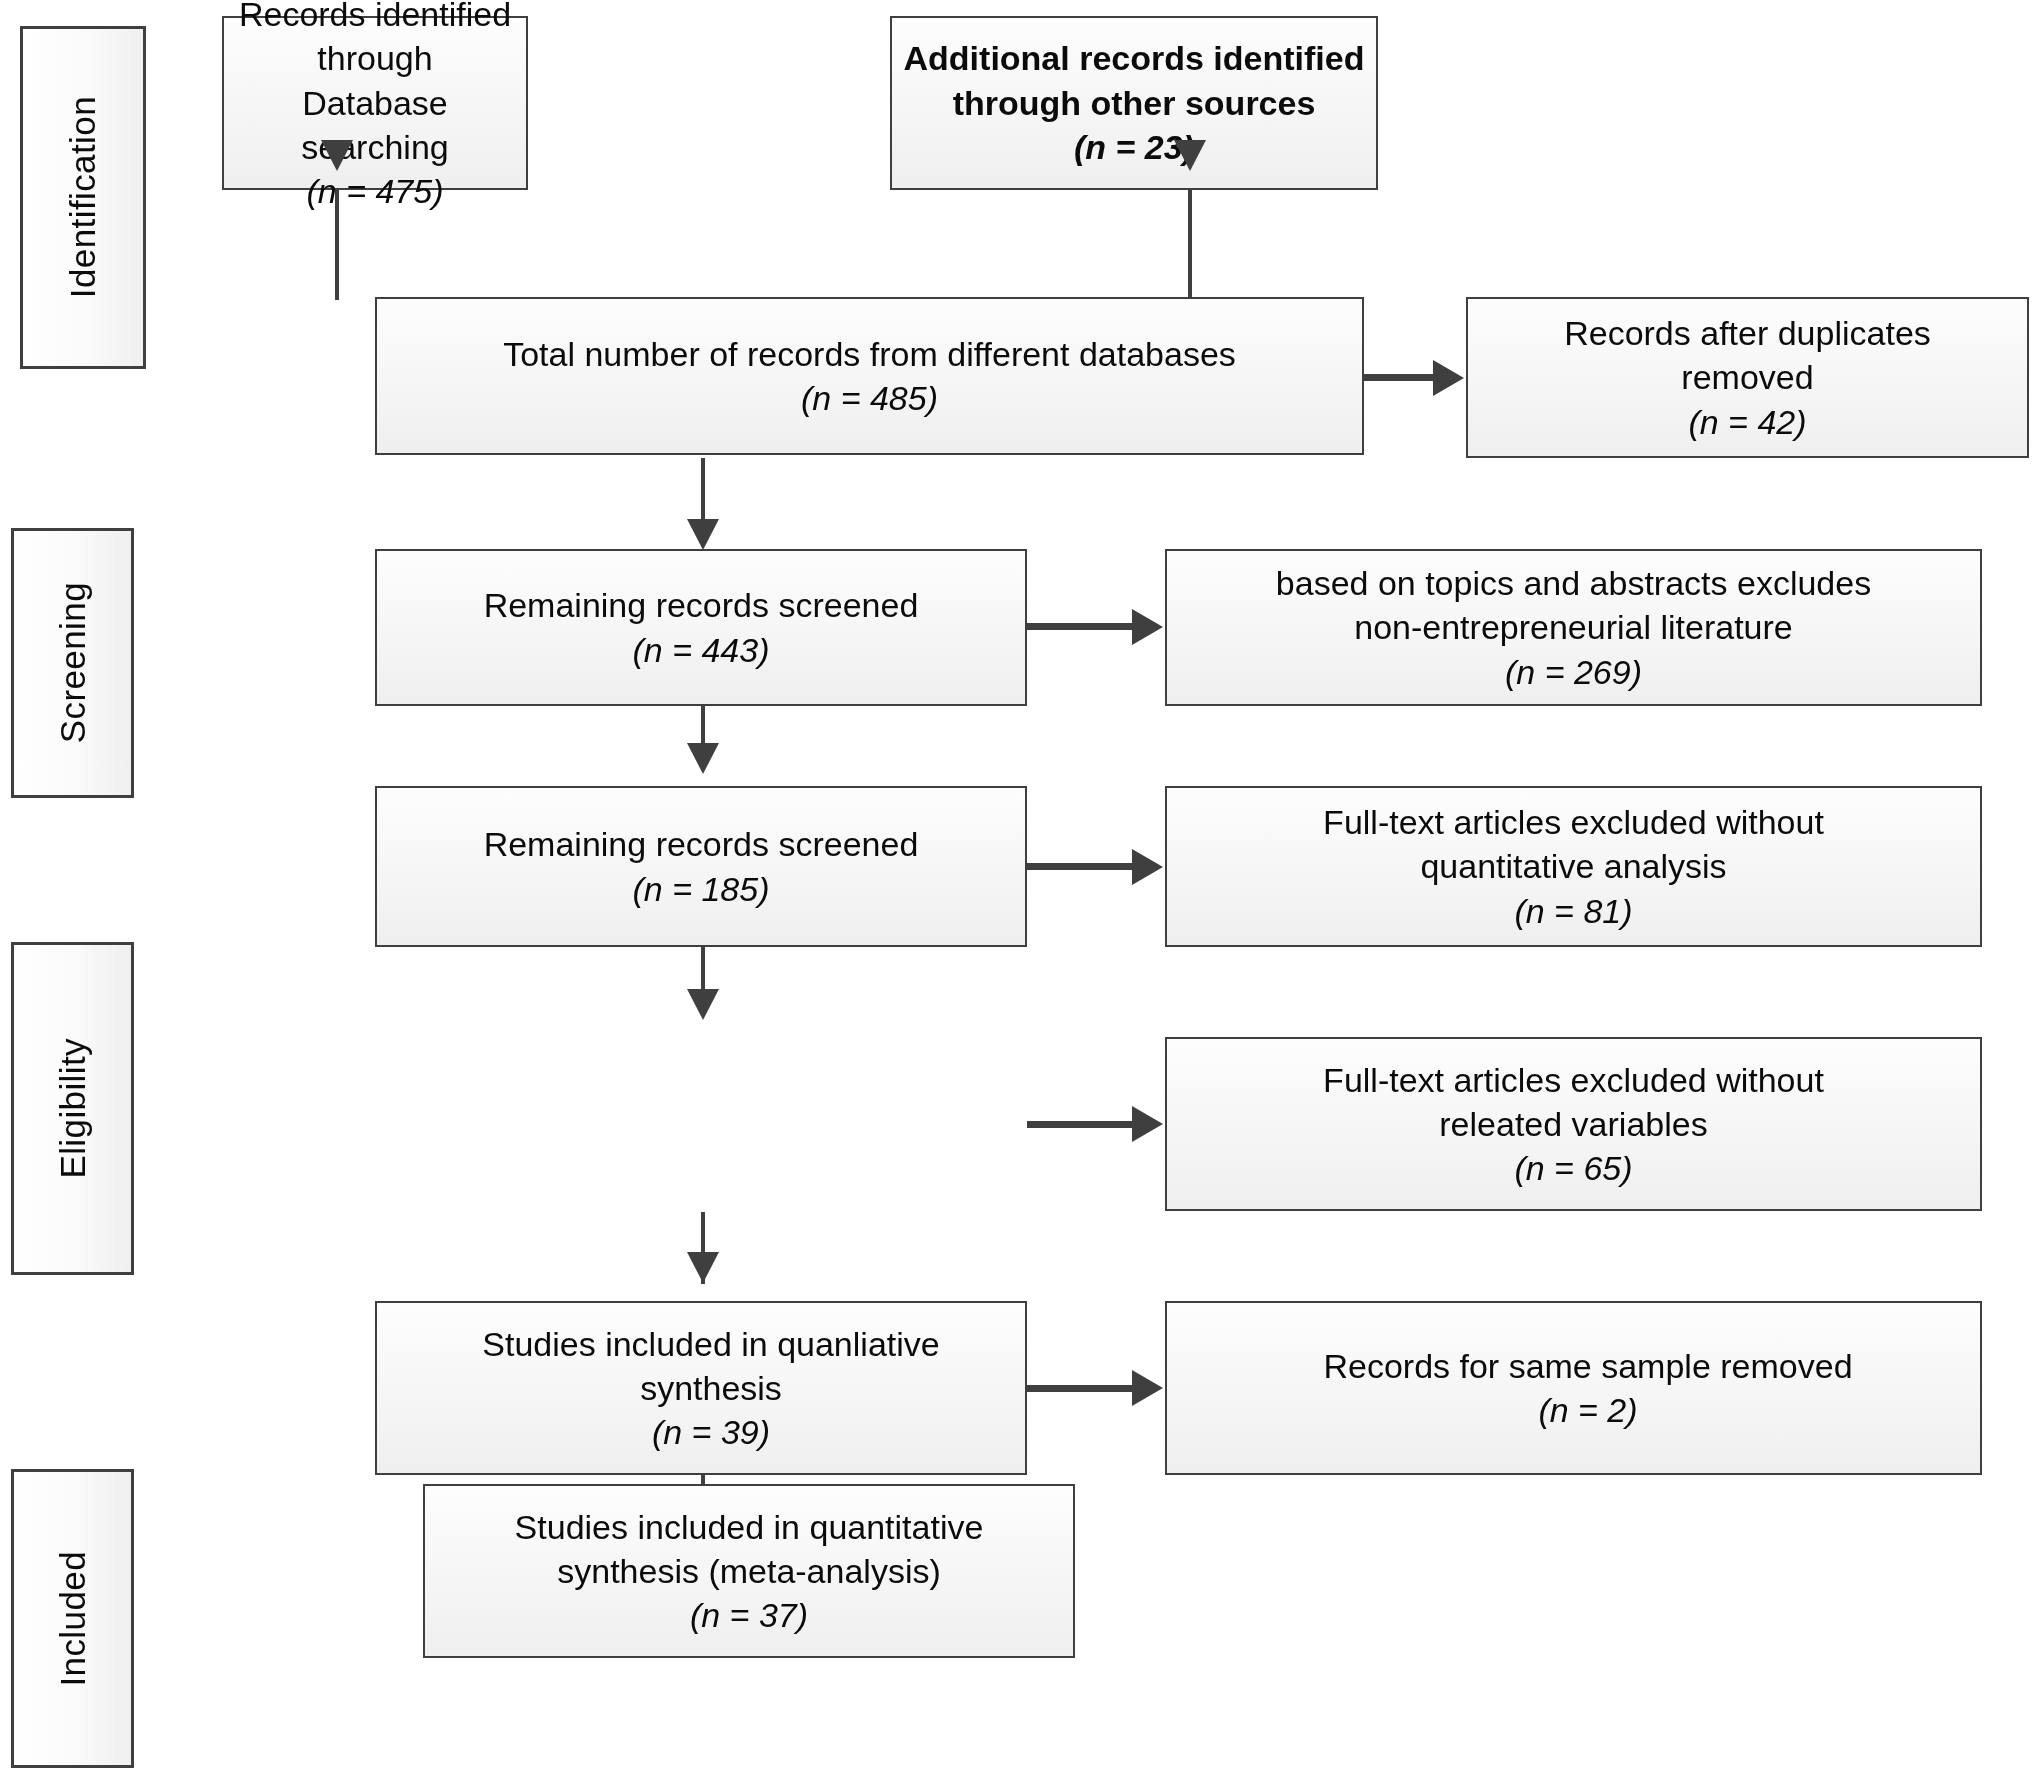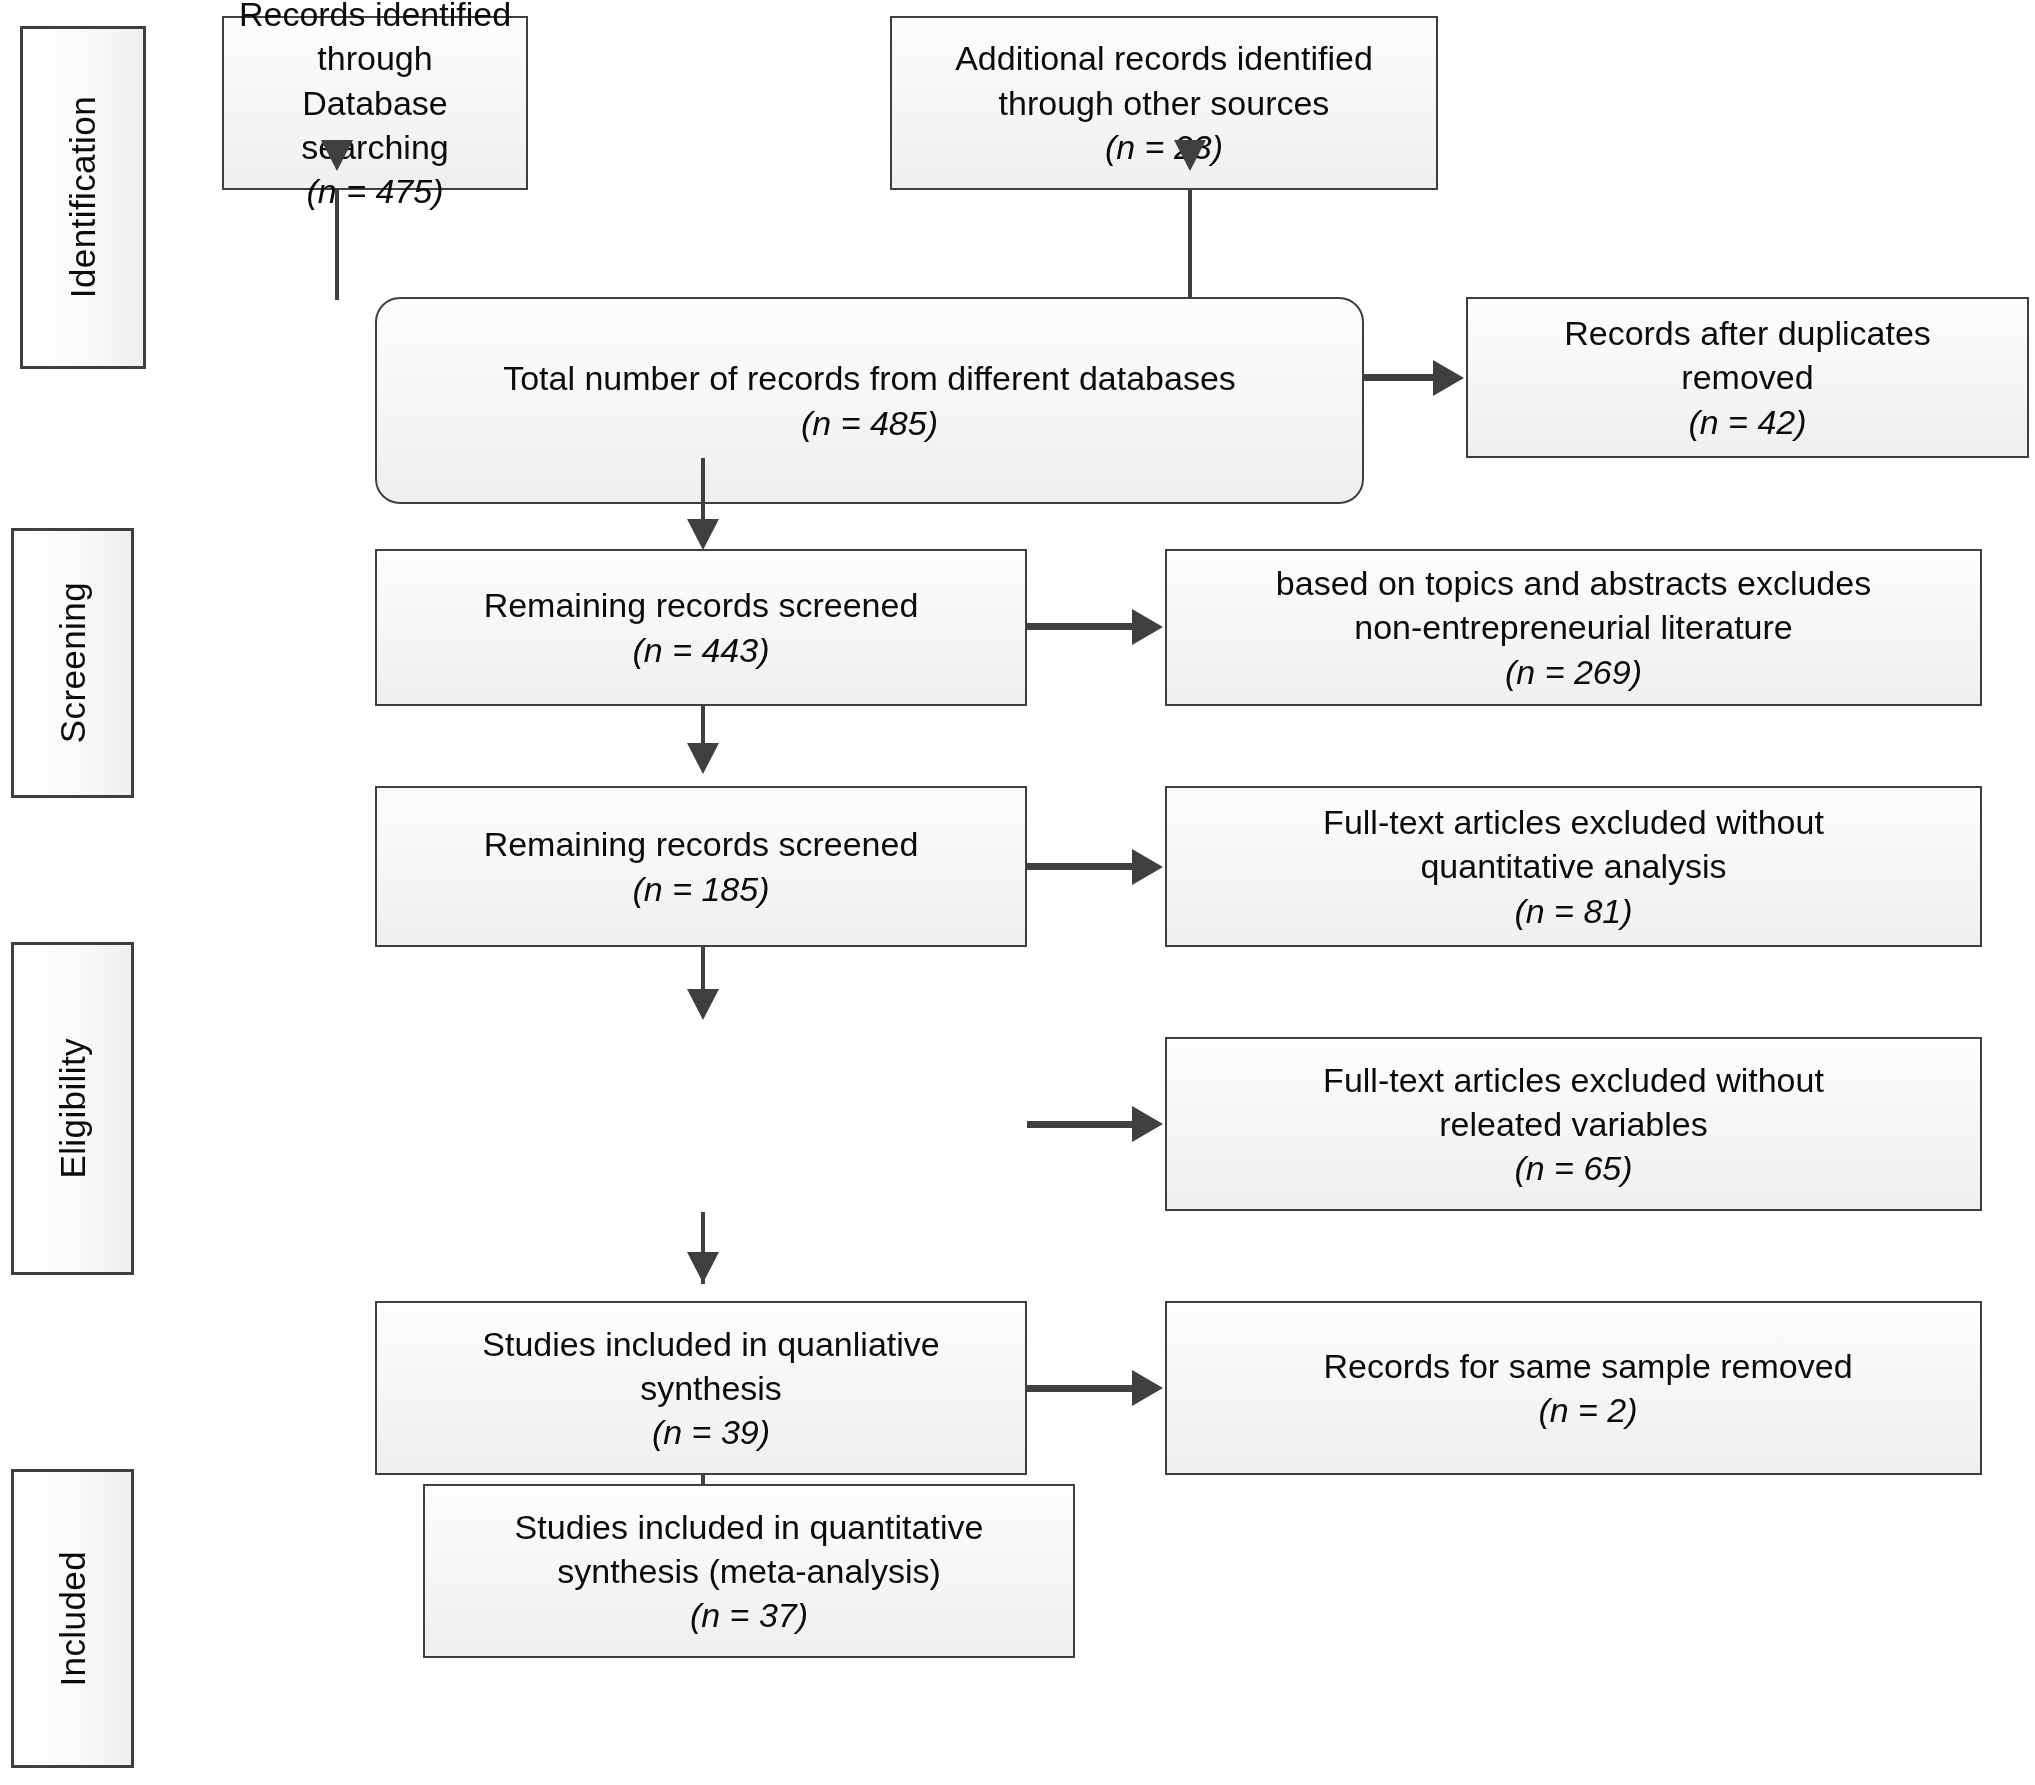--- a/index.html
+++ b/index.html
@@ -114,35 +114,35 @@
   </div>
 
   <div class="box" style="left:222px; top:15.7px; width:306px; height:174px;justify-content:center;">
     <span class="txt">
       <span>Records identified through</span><br>
       <span>Database searching</span><br>
       <span class="num">(n = 475)</span>
     </span>
   </div>
 
-  <div class="box" style="left:890px; top:15.7px; width:548px; height:174px;">
+  <div class="box" style="left:890px; top:15.7px; width:488px; height:174px;font-weight:bold;">
     <span class="txt">
       <span>Additional records identified</span><br>
       <span>through other sources</span><br>
       <span class="num">(n = 23)</span>
     </span>
   </div>
 
   <div class="vline" style="left:335px; top:190px; height:110px;"></div>
   <div class="arrow-down" style="left:321px; top:140px;"></div>
 
   <div class="vline" style="left:1188px; top:190px; height:110px;"></div>
   <div class="arrow-down" style="left:1174px; top:140px;"></div>
 
-  <div class="box" style="left:375px; top:297px; width:989px; height:207px;border-radius:25px;">
+  <div class="box" style="left:375px; top:297px; width:989px; height:158px;">
     <span class="txt">
       <span>Total number of records from different databases</span><br>
       <span class="num">(n = 485)</span>
     </span>
   </div>
 
   <div class="box" style="left:1466px; top:297px; width:563px; height:161px;">
     <span class="txt">
       <span>Records after duplicates</span><br>
       <span>removed</span><br>

